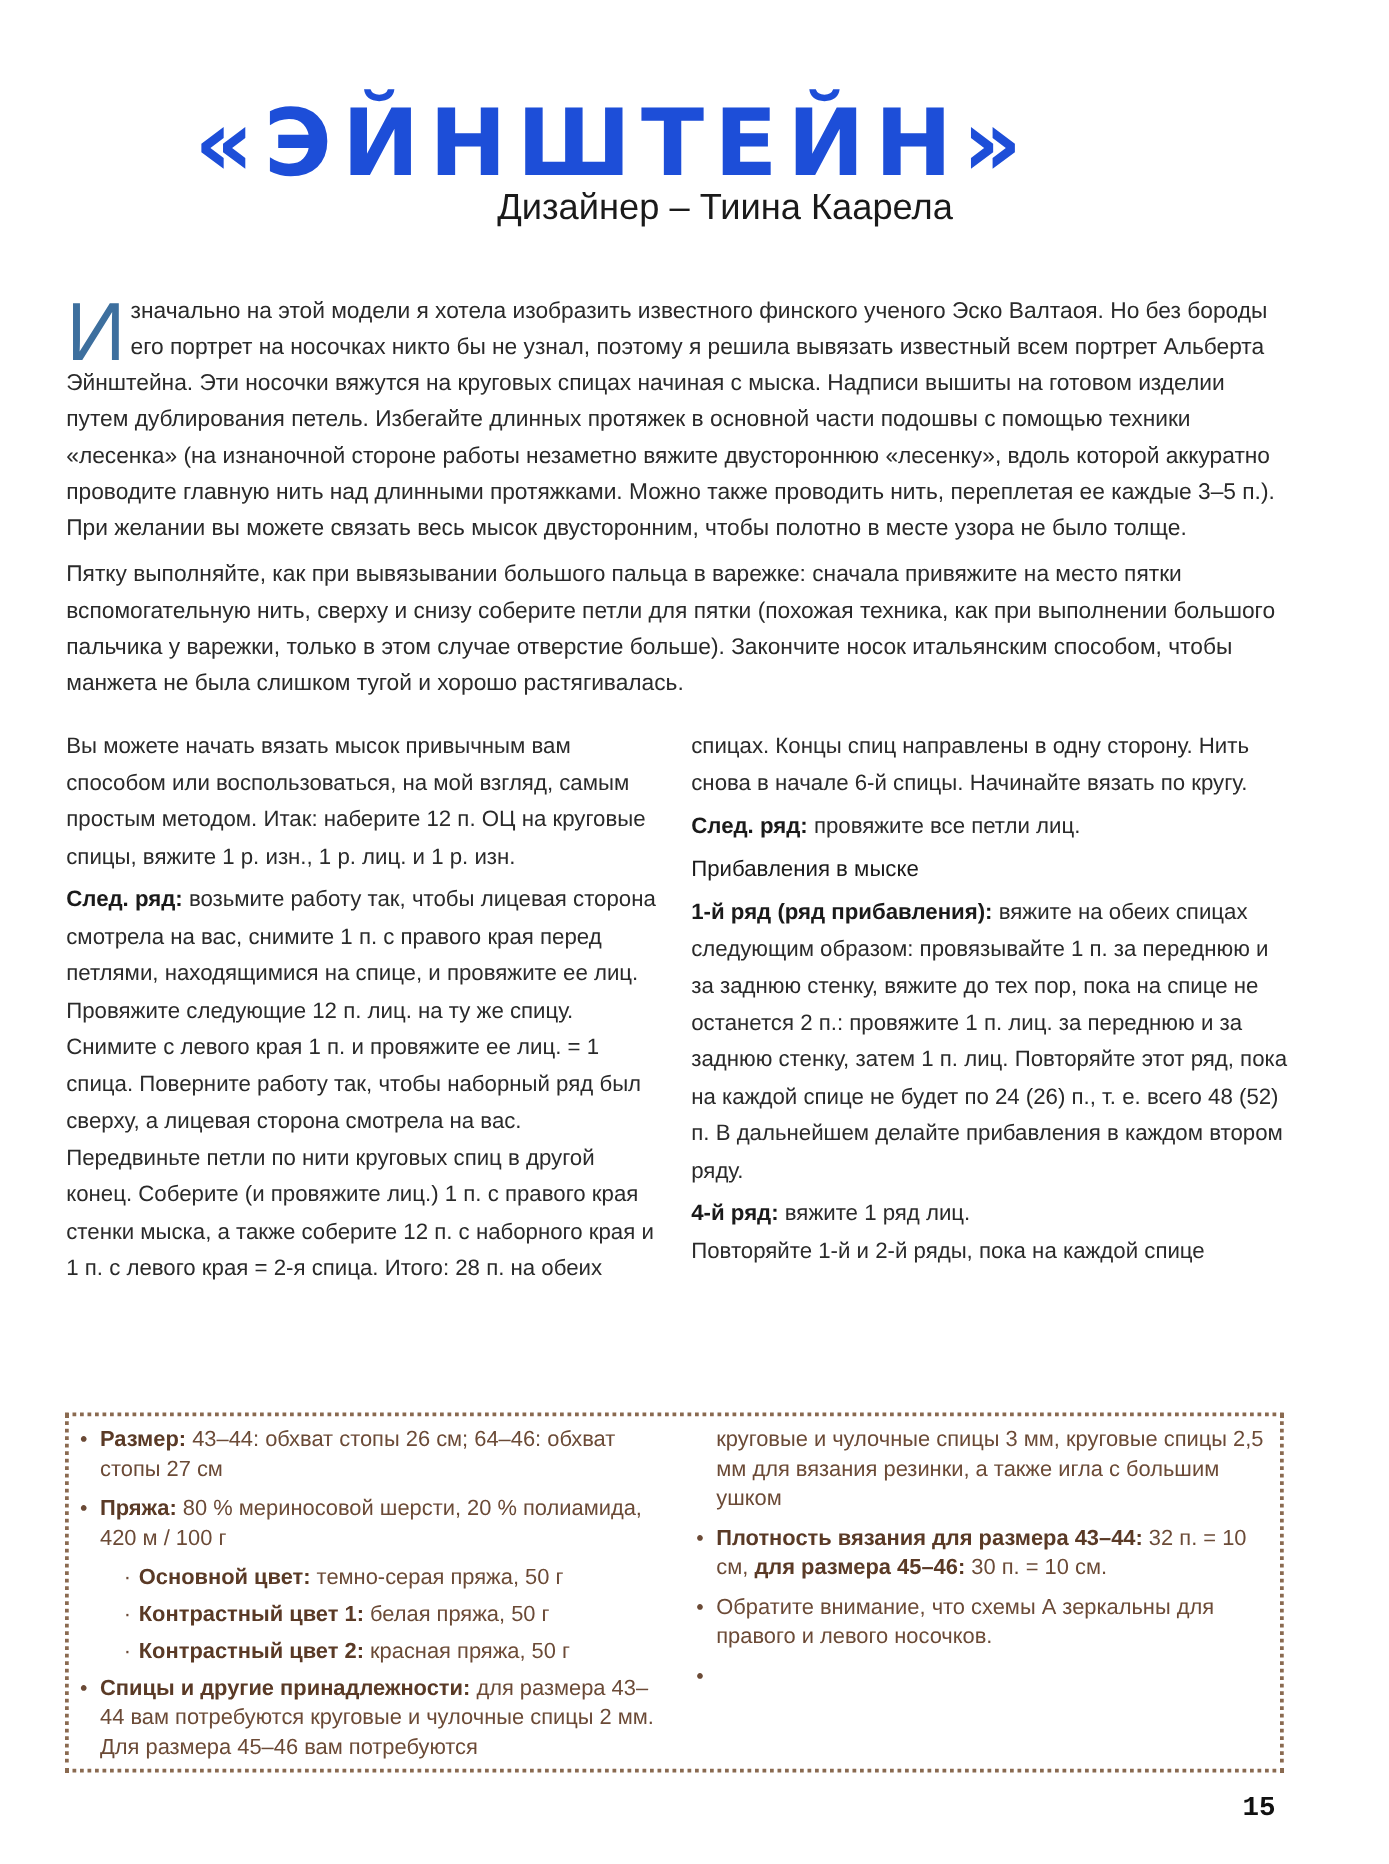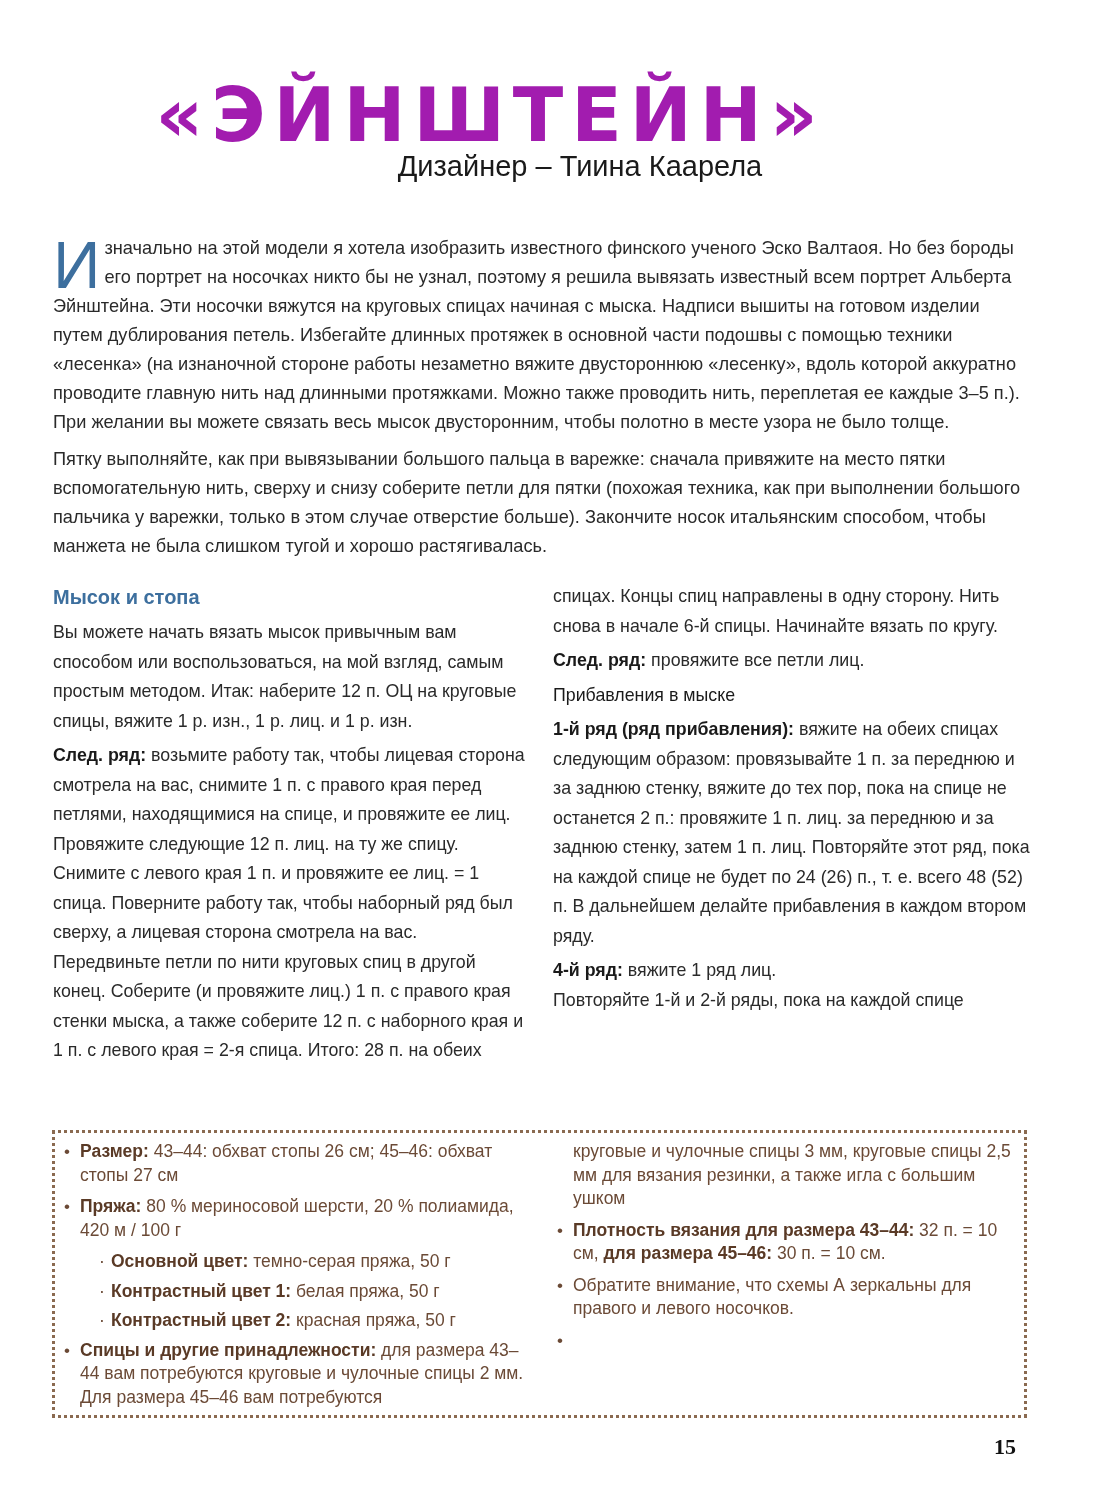--- a/index.html
+++ b/index.html
@@ -1,20 +1,20 @@
 <!DOCTYPE html>
 <html><head>
 <meta charset="utf-8">
 <style>
   html, body { margin: 0; padding: 0; background: #ffffff; }
   body { width: 1111px; height: 1491px; position: relative; overflow: hidden;
          font-family: "DejaVu Sans", sans-serif; color: #2a2a2a; }
   .title { position: absolute; left: 0; top: 78px; width: 981px; text-align: center;
            font-family: "DejaVu Sans", sans-serif; font-weight: bold; font-size: 74px;
-           letter-spacing: 8px; color: #a21caf; line-height: 1; }
+           letter-spacing: 8px; color: #1d4ed8; line-height: 1; }
   .subtitle { position: absolute; left: 0; top: 150px; width: 1096px; text-align: center;
               font-family: "Liberation Sans", sans-serif; font-size: 29px; color: #1a1a1a; padding-left: 32px; }
   .intro { position: absolute; left: 53px; top: 234px; width: 980px;
            font-family: "Liberation Sans", sans-serif; font-size: 18.2px; line-height: 29px; color: #2a2a2a; }
   .intro p { margin: 0 0 8px 0; text-align: left; }
   .dropcap { float: left; font-family: "Liberation Sans", sans-serif; font-size: 66px; line-height: 54px;
              color: #3d6f9e; margin: 4px 4px 0 0; font-weight: normal; }
   .col { position: absolute; top: 582px; width: 475px;
          font-family: "Liberation Sans", sans-serif; font-size: 17.8px; line-height: 29.5px; color: #2a2a2a; }
   .col-left { left: 53px; }
@@ -31,54 +31,53 @@
               line-height: 23.5px; color: #6b4a36; }
   .info-left { left: 63px; width: 470px; }
   .info-right { left: 556px; width: 470px; }
   .info-item { position: relative; padding-left: 17px; margin: 0 0 8px 0; }
   .info-item .bullet { position: absolute; left: 1px; top: 0; color: #6b4a36; font-size: 17px; }
   .info-item b { color: #5a3a26; }
   .info-sub { position: relative; padding-left: 48px; margin: 0 0 6px 0; }
   .info-sub .dot { position: absolute; left: 36px; top: 0; }
   .info-sub b { color: #5a3a26; text-align: center; }
   .cont { padding-left: 17px; margin: 0 0 8px 0; }
-  .page-number { position: absolute; left: 994px; top: 1434px; font-family: Liberation Serif, serif;
+  .page-number { position: absolute; left: 994px; top: 1434px; font-family: Liberation Mono, monospace;
                  font-weight: bold; font-size: 22px; color: #111; }
 </style>
 </head>
 <body>
 
 <div class="title">«ЭЙНШТЕЙН»</div>
 <div class="subtitle">Дизайнер – Тиина Каарела</div>
 
 <div class="intro">
   <p><span class="dropcap">И</span><span>значально на этой модели я хотела изобразить известного финского ученого Эско Валтаоя. Но без бороды его портрет на носочках никто бы не узнал, поэтому я решила вывязать известный всем портрет Альберта Эйнштейна. Эти носочки вяжутся на круговых спицах начиная с мыска. Надписи вышиты на готовом изделии путем дублирования петель. Избегайте длинных протяжек в основной части подошвы с помощью техники «лесенка» (на изнаночной стороне работы незаметно вяжите двустороннюю «лесенку», вдоль которой аккуратно проводите главную нить над длинными протяжками. Можно также проводить нить, переплетая ее каждые 3–5 п.). При желании вы можете связать весь мысок двусторонним, чтобы полотно в месте узора не было толще.</span></p>
   <p>Пятку выполняйте, как при вывязывании большого пальца в варежке: сначала привяжите на место пятки вспомогательную нить, сверху и снизу соберите петли для пятки (похожая техника, как при выполнении большого пальчика у варежки, только в этом случае отверстие больше). Закончите носок итальянским способом, чтобы манжета не была слишком тугой и хорошо растягивалась.</p>
 </div>
 
 <div class="col col-left">
-  <div class="section-heading">Мысок и стопа</div>
   <p>Вы можете начать вязать мысок привычным вам способом или воспользоваться, на мой взгляд, самым простым методом. Итак: наберите 12 п. ОЦ на круговые спицы, вяжите 1 р. изн., 1 р. лиц. и 1 р. изн.</p>
   <p><b>След. ряд:</b><span> возьмите работу так, чтобы лицевая сторона смотрела на вас, снимите 1 п. с правого края перед петлями, находящимися на спице, и провяжите ее лиц. Провяжите следующие 12 п. лиц. на ту же спицу. Снимите с левого края 1 п. и провяжите ее лиц. = 1 спица. Поверните работу так, чтобы наборный ряд был сверху, а лицевая сторона смотрела на вас. Передвиньте петли по нити круговых спиц в другой конец. Соберите (и провяжите лиц.) 1 п. с правого края стенки мыска, а также соберите 12 п. с наборного края и 1 п. с левого края = 2-я спица. Итого: 28 п. на обеих</span></p>
 </div>
 
 <div class="col col-right">
   <p>спицах. Концы спиц направлены в одну сторону. Нить снова в начале 6-й спицы. Начинайте вязать по кругу.</p>
   <p><b>След. ряд:</b><span> провяжите все петли лиц.</span></p>
   <p class="subheading">Прибавления в мыске</p>
   <p><b>1-й ряд (ряд прибавления):</b><span> вяжите на обеих спицах следующим образом: провязывайте 1 п. за переднюю и за заднюю стенку, вяжите до тех пор, пока на спице не останется 2 п.: провяжите 1 п. лиц. за переднюю и за заднюю стенку, затем 1 п. лиц. Повторяйте этот ряд, пока на каждой спице не будет по 24 (26) п., т. е. всего 48 (52) п. В дальнейшем делайте прибавления в каждом втором ряду.</span></p>
   <p class="tight"><b>4-й ряд:</b><span> вяжите 1 ряд лиц.</span></p>
   <p>Повторяйте 1-й и 2-й ряды, пока на каждой спице</p>
 </div>
 
 <div class="infobox"></div>
 
 <div class="info-col info-left">
   <div class="info-item">
-    <span class="bullet">•</span><b>Размер:</b><span> 43–44: обхват стопы 26 см; 45–46: обхват стопы 27 см</span>
+    <span class="bullet">•</span><b>Размер:</b><span> 43–44: обхват стопы 26 см; 64–46: обхват стопы 27 см</span>
   </div>
   <div class="info-item">
     <span class="bullet">•</span><b>Пряжа:</b><span> 80 % мериносовой шерсти, 20 % полиамида, 420 м / 100 г</span>
   </div>
   <div class="info-sub">
     <span class="dot">·</span><b>Основной цвет:</b><span> темно-серая пряжа, 50 г</span>
   </div>
   <div class="info-sub">
     <span class="dot">·</span><b>Контрастный цвет 1:</b><span> белая пряжа, 50 г</span>
   </div>

